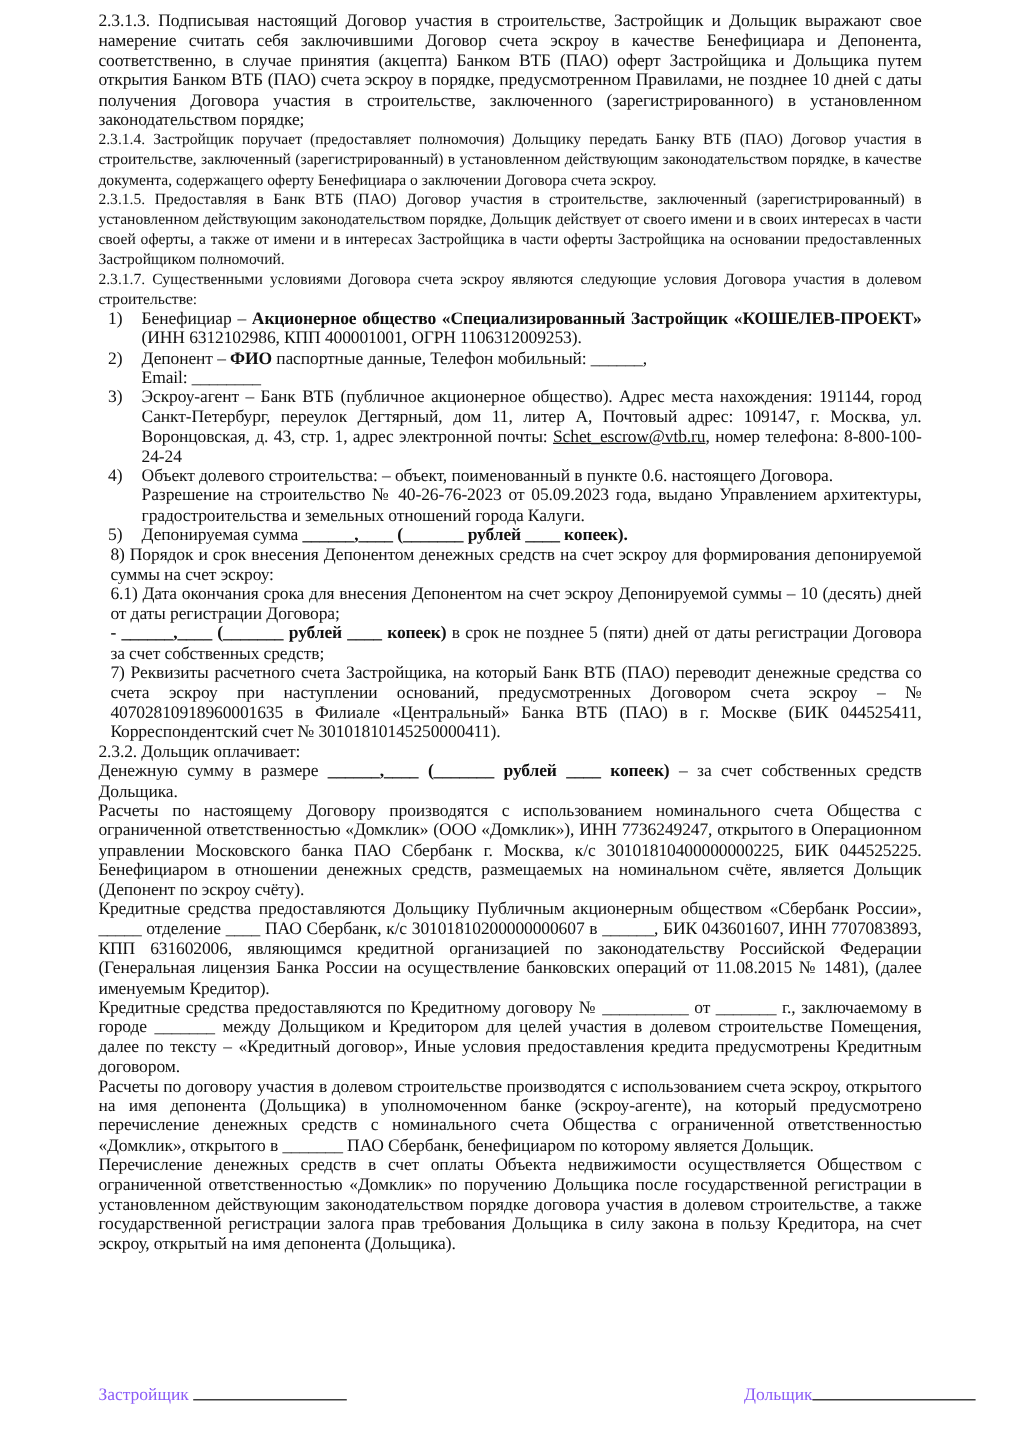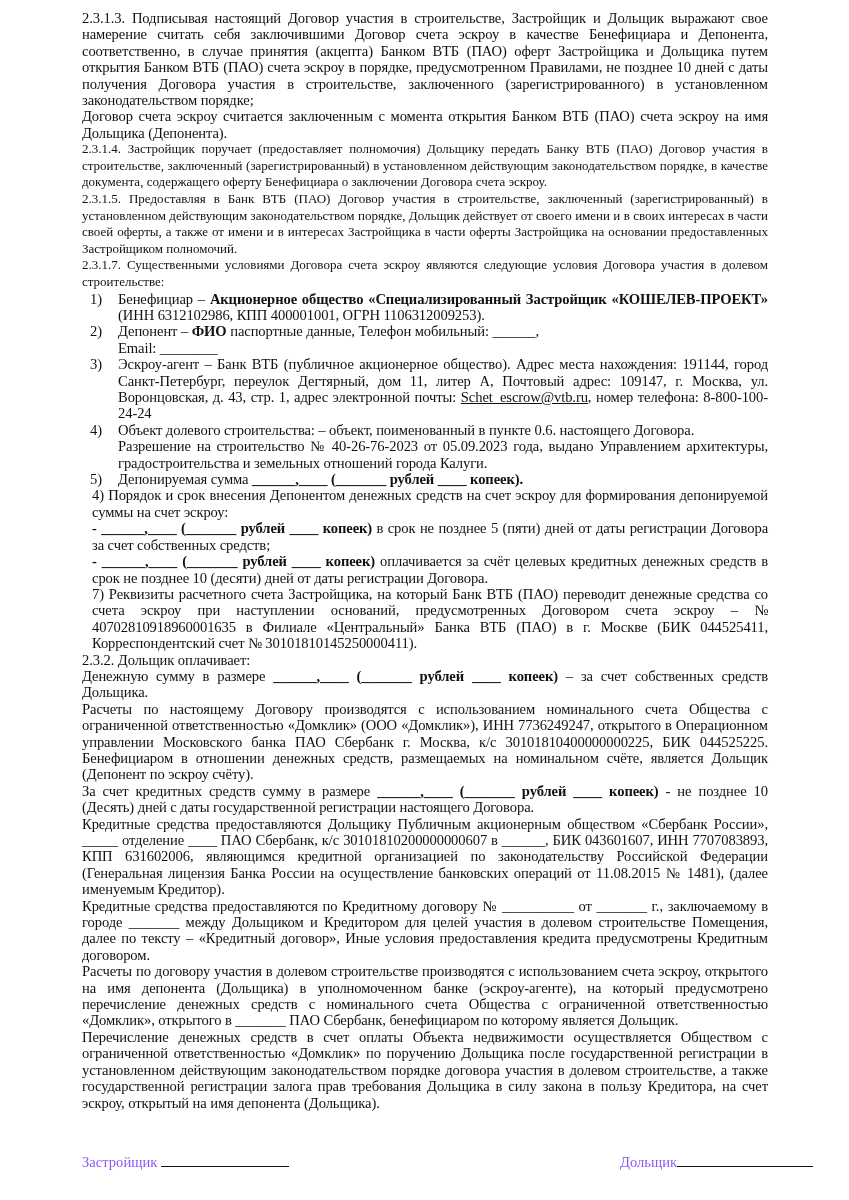--- a/index.html
+++ b/index.html
@@ -23,21 +23,20 @@
   }
   .sign.left { left: 82px; }
   .sign.right { left: 620px; }
   .line { display: inline-block; border-bottom: 1px solid #111; height: 12px; vertical-align: baseline; }
 </style>
 </head>
 <body>
 
 <div class="page">
   <p class="p">2.3.1.3. Подписывая настоящий Договор участия в строительстве, Застройщик и Дольщик выражают свое намерение считать себя заключившими Договор счета эскроу в качестве Бенефициара и Депонента, соответственно, в случае принятия (акцепта) Банком ВТБ (ПАО) оферт Застройщика и Дольщика путем открытия Банком ВТБ (ПАО) счета эскроу в порядке, предусмотренном Правилами, не позднее 10 дней с даты получения Договора участия в строительстве, заключенного (зарегистрированного) в установленном законодательством порядке;</p>
-  <p class="p">Договор счета эскроу считается заключенным с момента открытия Банком ВТБ (ПАО) счета эскроу на имя Дольщика (Депонента).</p>
 
   <div class="wide">
     <p class="p">2.3.1.4. Застройщик поручает (предоставляет полномочия) Дольщику передать Банку ВТБ (ПАО) Договор участия в строительстве, заключенный (зарегистрированный) в установленном действующим законодательством порядке, в качестве документа, содержащего оферту Бенефициара о заключении Договора счета эскроу.</p>
     <p class="p">2.3.1.5. Предоставляя в Банк ВТБ (ПАО) Договор участия в строительстве, заключенный (зарегистрированный) в установленном действующим законодательством порядке, Дольщик действует от своего имени и в своих интересах в части своей оферты, а также от имени и в интересах Застройщика в части оферты Застройщика на основании предоставленных Застройщиком полномочий.</p>
     <p class="p">2.3.1.7.  Существенными условиями Договора счета эскроу являются следующие условия Договора участия в долевом строительстве:</p>
   </div>
 
   <div class="li">
     <span class="num">1)</span>
     <span class="body"><span>Бенефициар – </span><b>Акционерное общество «Специализированный Застройщик «КОШЕЛЕВ-ПРОЕКТ»</b><span> (ИНН 6312102986, КПП 400001001, ОГРН 1106312009253).</span></span>
@@ -56,29 +55,28 @@
   <div class="li">
     <span class="num">4)</span>
     <span class="body"><span>Объект долевого строительства: – объект, поименованный в пункте 0.6. настоящего Договора.</span><br><span>Разрешение на строительство № 40-26-76-2023 от 05.09.2023 года, выдано Управлением архитектуры, градостроительства и земельных отношений города Калуги.</span></span>
   </div>
 
   <div class="li">
     <span class="num">5)</span>
     <span class="body"><span>Депонируемая сумма </span><b>______,____ (_______ рублей ____ копеек).</b></span>
   </div>
 
-  <p class="p ind1">4) Порядок и срок внесения Депонентом денежных средств на счет эскроу для формирования депонируемой суммы  на счет эскроу:</p>
+  <p class="p ind1">8) Порядок и срок внесения Депонентом денежных средств на счет эскроу для формирования депонируемой суммы  на счет эскроу:</p>
+  <p class="p ind1">6.1) Дата окончания срока для внесения Депонентом на счет эскроу Депонируемой суммы – 10 (десять) дней от даты регистрации Договора;</p>
   <p class="p ind1"><b>- ______,____ (_______ рублей ____ копеек)</b><span> в срок не позднее 5 (пяти) дней от даты регистрации Договора за счет собственных средств;</span></p>
-  <p class="p ind1"><b>- ______,____ (_______ рублей ____ копеек)</b><span> оплачивается за счёт целевых кредитных денежных средств в срок не позднее 10 (десяти) дней от даты регистрации Договора.</span></p>
   <p class="p ind1">7) Реквизиты расчетного счета Застройщика, на который Банк ВТБ (ПАО) переводит денежные средства со счета эскроу при наступлении оснований, предусмотренных Договором счета эскроу – № 40702810918960001635 в Филиале «Центральный» Банка ВТБ (ПАО) в г. Москве (БИК 044525411, Корреспондентский счет № 30101810145250000411).</p>
 
   <p class="p">2.3.2. Дольщик оплачивает:</p>
   <p class="p"><span>Денежную сумму в размере </span><b>______,____ (_______ рублей ____ копеек)</b><span> – за счет собственных средств Дольщика.</span></p>
   <p class="p">Расчеты по настоящему Договору производятся с использованием номинального счета Общества с ограниченной ответственностью «Домклик» (ООО «Домклик»), ИНН 7736249247, открытого в Операционном управлении Московского банка ПАО Сбербанк г. Москва, к/с 30101810400000000225, БИК 044525225. Бенефициаром в отношении денежных средств, размещаемых на номинальном счёте, является Дольщик (Депонент по эскроу счёту).</p>
-  <p class="p"><span>За счет кредитных средств сумму в размере </span><b>______,____ (_______ рублей ____ копеек)</b><span> - не позднее 10 (Десять) дней с даты государственной регистрации настоящего Договора.</span></p>
   <p class="p">Кредитные средства предоставляются Дольщику Публичным акционерным обществом «Сбербанк России», _____ отделение ____ ПАО Сбербанк, к/с 30101810200000000607 в ______, БИК 043601607, ИНН 7707083893, КПП 631602006, являющимся кредитной организацией по законодательству Российской Федерации (Генеральная лицензия Банка России на осуществление банковских операций от 11.08.2015 № 1481), (далее именуемым Кредитор).</p>
   <p class="p">Кредитные средства предоставляются по Кредитному договору № __________ от _______ г., заключаемому в городе _______ между Дольщиком и Кредитором для целей участия в долевом строительстве Помещения, далее по тексту – «Кредитный договор», Иные условия предоставления кредита предусмотрены Кредитным договором.</p>
   <p class="p">Расчеты по договору участия в долевом строительстве производятся с использованием счета эскроу, открытого на имя депонента (Дольщика) в уполномоченном банке (эскроу-агенте), на который предусмотрено перечисление денежных средств с номинального счета Общества с ограниченной ответственностью «Домклик», открытого в _______ ПАО Сбербанк, бенефициаром по которому является Дольщик.</p>
   <p class="p">Перечисление денежных средств в счет оплаты Объекта недвижимости осуществляется Обществом с ограниченной ответственностью «Домклик» по поручению Дольщика после государственной регистрации в установленном действующим законодательством порядке договора участия в долевом строительстве, а также государственной регистрации залога прав требования Дольщика в силу закона в пользу Кредитора, на счет эскроу, открытый на имя депонента (Дольщика).</p>
 </div>
 
 <div class="sign left">
   <span>Застройщик</span>
   <span class="line" style="width:128px;"></span>
 </div>

